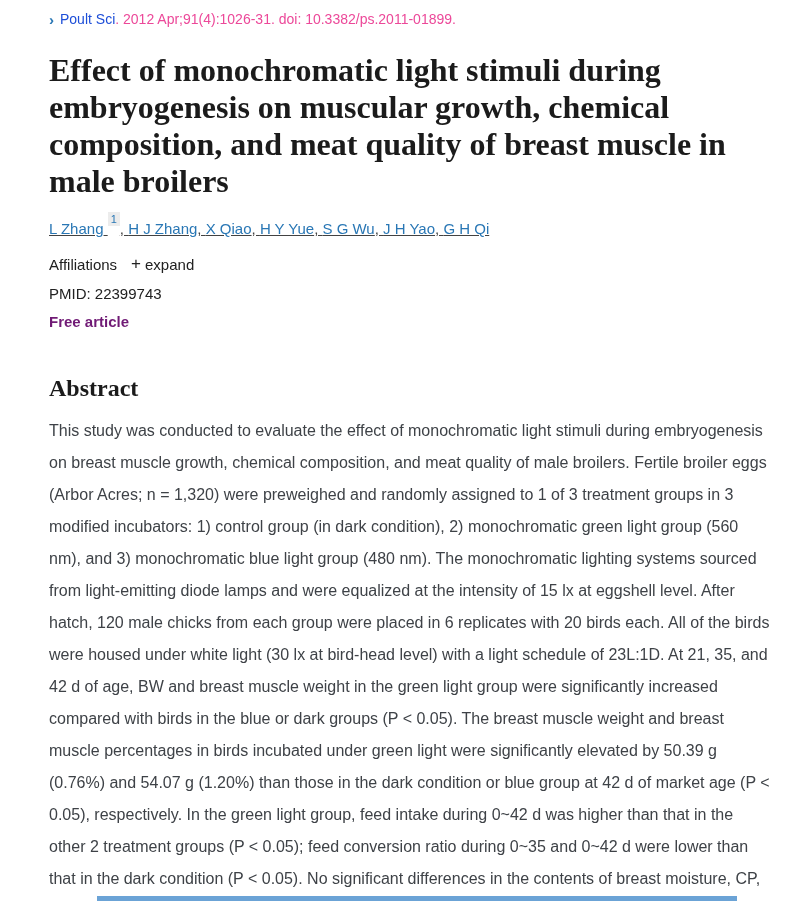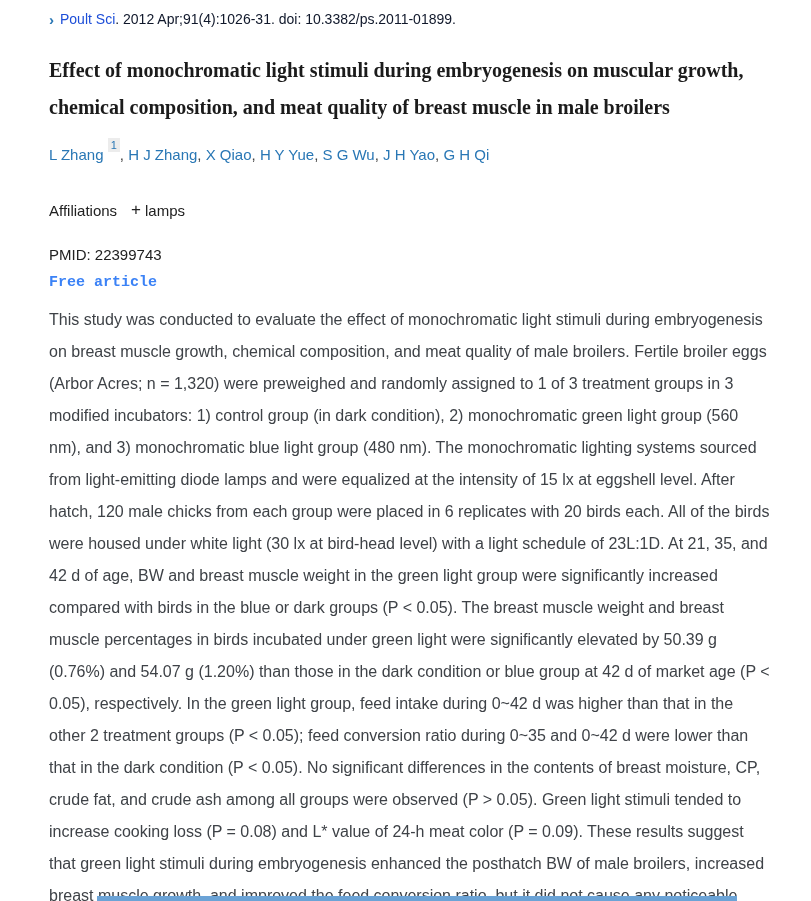--- a/index.html
+++ b/index.html
@@ -25,89 +25,89 @@
     margin-top: 2px;
   }
   .chevron {
     color: #2977b5;
     font-size: 15px;
     font-weight: 700;
     transform: translateY(1px);
   }
   a { text-decoration: none; cursor: pointer; }
   .link { color: #1d4ed8; }
-  .citation .rest { color: #0f172a; }
+  .citation .rest { color: #ec4899; }
 
   
   .title {
     margin-top: 25px;
     font-family: "Liberation Serif", "DejaVu Serif", serif;
-    font-size: 20px;
+    font-size: 32px;
     line-height: 37px;
     font-weight: 700;
     color: #1b1b1b;
     max-width: 700px;
   }
 
   
   .authors {
     margin-top: 17px;
     font-size: 15px;
     color: #424242;
     max-width: 720px;
+    text-decoration: underline;
   }
   .author-link { color: #2977b5; }
   .author-sup {
     background: #ececec;
     color: #2977b5;
     font-size: 11px;
     padding: 0 3px;
     line-height: 14px;
     display: inline-block;
     transform: translateY(-5px);
   }
 
   
   .affiliations-row {
-    margin-top: 37px;
+    margin-top: 17px;
     font-size: 15px;
     color: #212121;
     display: flex;
     align-items: center;
     gap: 14px;
   }
   .expand-btn {
     background: none; border: none;
     font-family: inherit;
     font-size: 15px;
     color: #212121;
     display: flex;
     align-items: center;
     gap: 4px;
     cursor: pointer;
   }
   .plus-icon { font-size: 17px; font-weight: 400; color: #212121; }
 
   
   .ids-row {
-    margin-top: 26px;
+    margin-top: 11px;
     font-size: 15px;
     color: #212121;
     display: flex;
     gap: 22px;
     align-items: flex-end;
   }
 
   
   .free-article {
     margin-top: 11px;
     font-size: 15px;
     font-weight: 700;
-    color: #3b82f6;
-    font-family: Liberation Mono, monospace;
+    color: #701a75;
   }
 
   
   .abstract-heading {
     margin-top: 45px;
     font-family: "Liberation Serif", "DejaVu Serif", serif;
     font-size: 24px;
     font-weight: 700;
     color: #1b1b1b;
   }
@@ -143,31 +143,32 @@
   </div>
 
   <h1 class="title">Effect of monochromatic light stimuli during embryogenesis on muscular growth, chemical composition, and meat quality of breast muscle in male broilers</h1>
 
   <div class="authors"><a class="author-link">L Zhang</a> <sup class="author-sup">1</sup><span>, </span><a class="author-link">H J Zhang</a><span>, </span><a class="author-link">X Qiao</a><span>, </span><a class="author-link">H Y Yue</a><span>, </span><a class="author-link">S G Wu</a><span>, </span><a class="author-link">J H Yao</a><span>, </span><a class="author-link">G H Qi</a></div>
 
   <div class="affiliations-row">
     <span>Affiliations</span>
     <button class="expand-btn">
       <span class="plus-icon">+</span>
-      <span>lamps</span>
+      <span>expand</span>
     </button>
   </div>
 
   <div class="ids-row">
     <span>
       <span>PMID:</span>
       <span>22399743</span>
     </span>
   </div>
 
   <div class="free-article">Free article</div>
 
+  <h2 class="abstract-heading">Abstract</h2>
 
   <p class="abstract-text">This study was conducted to evaluate the effect of monochromatic light stimuli during embryogenesis on breast muscle growth, chemical composition, and meat quality of male broilers. Fertile broiler eggs (Arbor Acres; n = 1,320) were preweighed and randomly assigned to 1 of 3 treatment groups in 3 modified incubators: 1) control group (in dark condition), 2) monochromatic green light group (560 nm), and 3) monochromatic blue light group (480 nm). The monochromatic lighting systems sourced from light-emitting diode lamps and were equalized at the intensity of 15 lx at eggshell level. After hatch, 120 male chicks from each group were placed in 6 replicates with 20 birds each. All of the birds were housed under white light (30 lx at bird-head level) with a light schedule of 23L:1D. At 21, 35, and 42 d of age, BW and breast muscle weight in the green light group were significantly increased compared with birds in the blue or dark groups (P &lt; 0.05). The breast muscle weight and breast muscle percentages in birds incubated under green light were significantly elevated by 50.39 g (0.76%) and 54.07 g (1.20%) than those in the dark condition or blue group at 42 d of market age (P &lt; 0.05), respectively. In the green light group, feed intake during 0~42 d was higher than that in the other 2 treatment groups (P &lt; 0.05); feed conversion ratio during 0~35 and 0~42 d were lower than that in the dark condition (P &lt; 0.05). No significant differences in the contents of breast moisture, CP, crude fat, and crude ash among all groups were observed (P &gt; 0.05). Green light stimuli tended to increase cooking loss (P = 0.08) and L* value of 24-h meat color (P = 0.09). These results suggest that green light stimuli during embryogenesis enhanced the posthatch BW of male broilers, increased breast muscle growth, and improved the feed conversion ratio, but it did not cause any noticeable changes in breast chemical composition or overall meat quality characteristics.</p>
 
   <div class="bottom-bar"></div>
 
 </div>
 
 </body></html>

